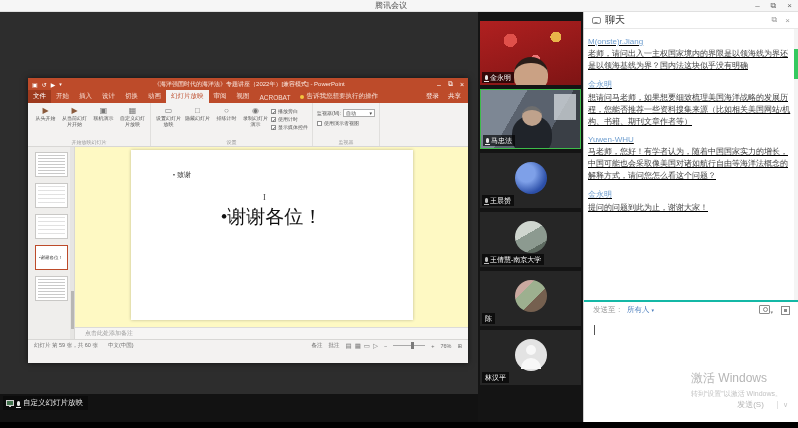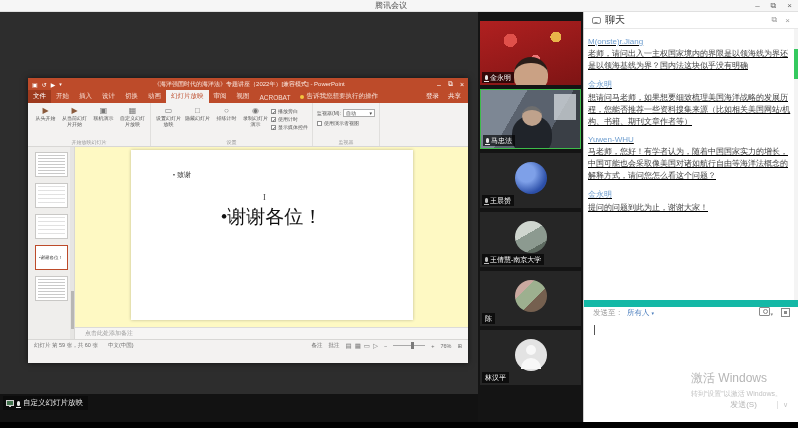--- a/index.html
+++ b/index.html
@@ -98,33 +98,33 @@
   #chat-header{height:17px;border-bottom:1px solid #e8e8e8;display:flex;align-items:center;padding:0 8px;gap:4px;}
   .ic-chatbubble{display:inline-block;width:9px;height:7px;border:1px solid #8a8a8a;border-radius:2px;position:relative;}
   .ic-chatbubble::after{content:'';position:absolute;left:1px;bottom:-3px;border:2px solid transparent;border-top-color:#8a8a8a;}
   #chat-header .ctitle{font-size:10px;color:#333;}
   #chat-header .hicons{margin-left:auto;display:flex;gap:8px;color:#9a9a9a;font-size:8px;align-items:center;}
   #chat-msgs{position:absolute;left:0;top:17px;width:211px;height:271px;padding:1px 4px;overflow:hidden;text-decoration:underline;}
   .msg .sender{font-size:8px;color:#6f9ecf;margin-top:7px;}
   .msg .mtext{font-size:8px;color:#404040;line-height:12px;margin-top:2px;}
   #chat-scroll{position:absolute;right:0;top:17px;width:4px;height:271px;background:#f4f4f4;}
   #chat-scroll .sthumb{position:absolute;right:0;top:20px;width:4px;height:30px;background:#35c95f;}
-  #send-row{position:absolute;left:0;top:288px;width:215px;height:18px;border-top:7px solid #14b8a6;display:flex;align-items:center;padding:0 9px;font-size:7.5px;gap:4px;justify-content:flex-end;}
+  #send-row{position:absolute;left:0;top:288px;width:215px;height:18px;border-top:2px solid #14b8a6;display:flex;align-items:center;padding:0 9px;font-size:7.5px;gap:4px;justify-content:flex-end;}
   #send-row .stl{color:#999;}
   #send-row .stv{color:#4a7dbd;display:flex;align-items:center;gap:2px;}
   #send-row .sicons{margin-left:auto;display:flex;gap:8px;align-items:center;color:#8a8a8a;}
   .ic-img{display:inline-block;width:11px;height:9px;border:1px solid #8a8a8a;border-radius:1px;position:relative;}
   .ic-img::before{content:'';position:absolute;right:1px;top:1px;width:3px;height:3px;border-radius:50%;border:1px solid #8a8a8a;}
   .ic-shot{display:inline-block;width:9px;height:9px;border:1px solid #8a8a8a;position:relative;}
   .ic-shot::after{content:'';position:absolute;left:2px;top:2px;width:3px;height:3px;background:#8a8a8a;}
   #input-caret{position:absolute;left:10px;top:313px;width:1px;height:10px;background:#555;}
   #watermark{position:absolute;right:16px;top:358px;text-align:left;}
   #watermark .w1{font-size:12px;color:#a8a8a8;opacity:.85;}
   #watermark .w2{font-size:7px;color:#b5b5b5;opacity:.85;margin-top:2px;}
-  #send-btn{position:absolute;right:10px;bottom:12px;display:flex;align-items:center;gap:20px;font-size:8px;color:#b5b5b5;}
+  #send-btn{position:absolute;right:10px;bottom:12px;display:flex;align-items:center;gap:13px;font-size:8px;color:#b5b5b5;}
   #send-btn .chev{color:#c5c5c5;font-size:7px;border-left:1px solid #e2e2e2;padding-left:5px;}
 
   .dd{font-size:5px;}
 </style>
 </head>
 <body>
 
 <div id="stage">
 
   <div id="topbar">

